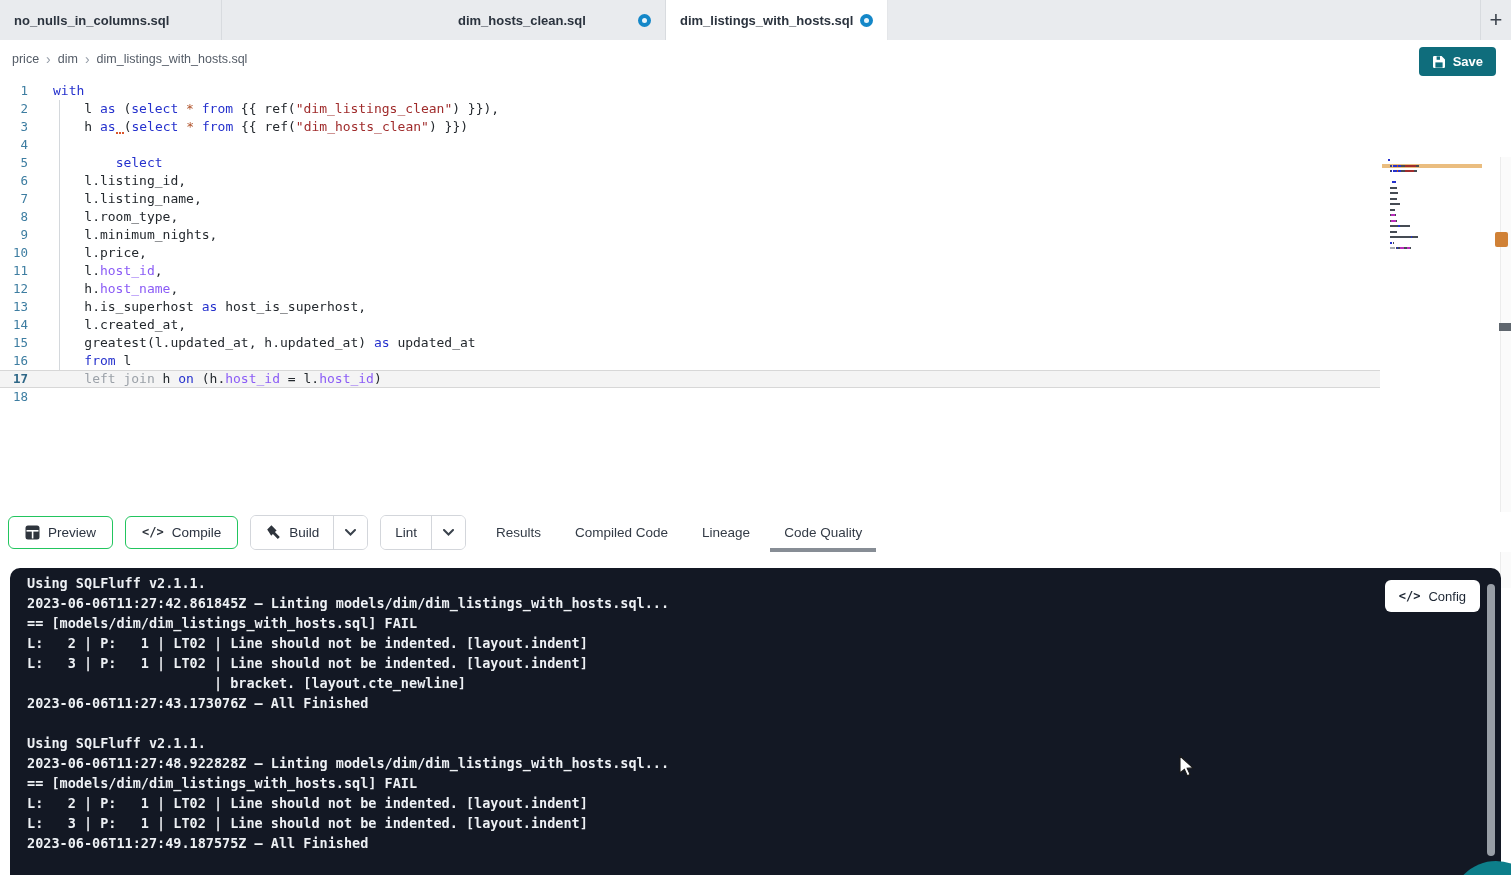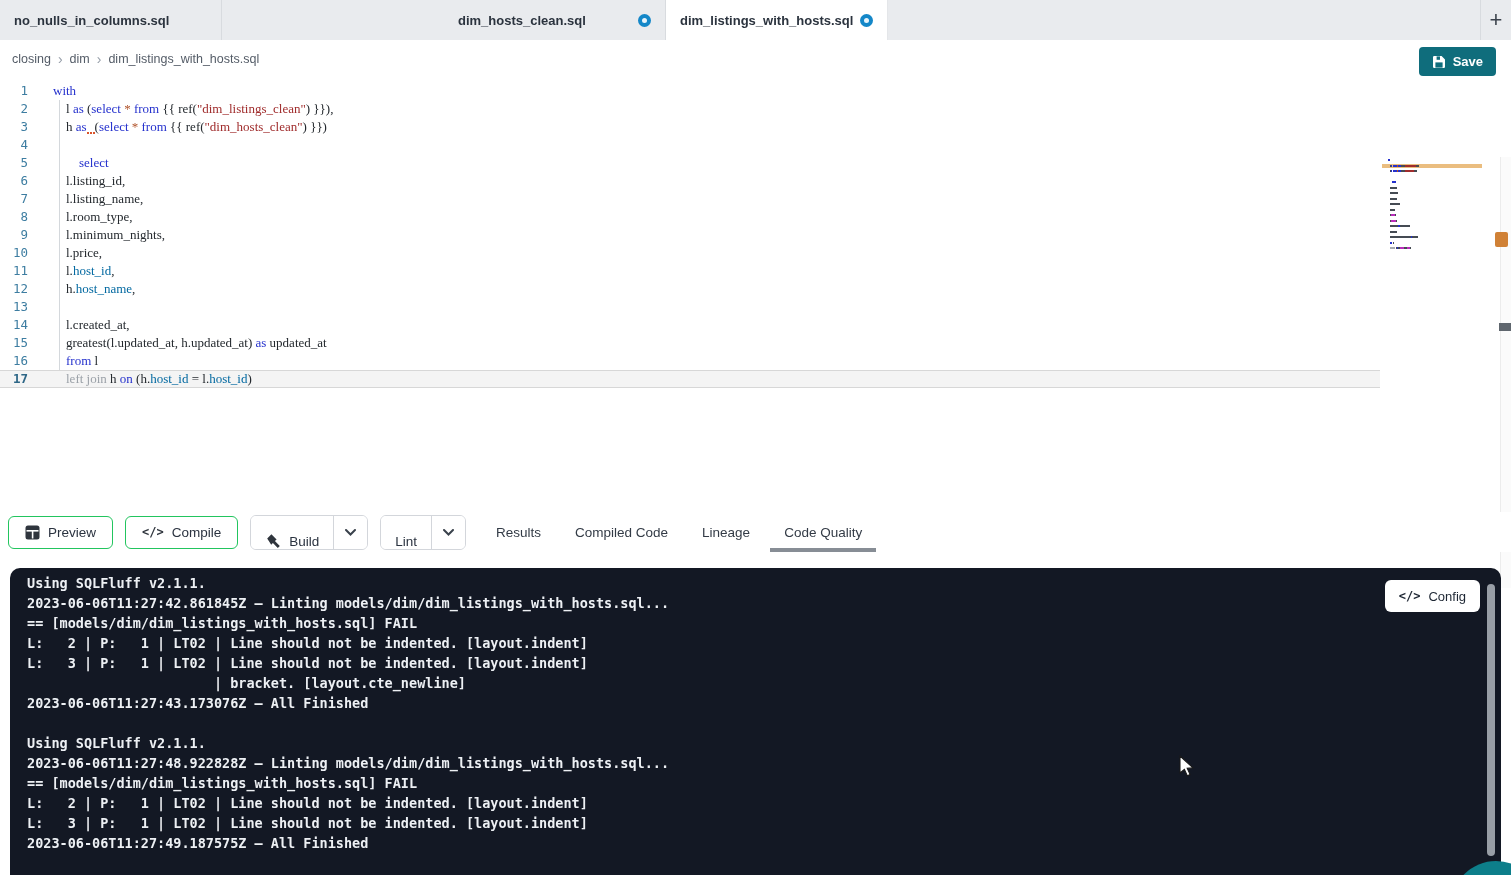--- a/index.html
+++ b/index.html
@@ -27,29 +27,29 @@
   .savebtn{position:absolute;right:15px;top:7px;height:29px;padding:0 13px;border:none;border-radius:4px;
            background:#0f6d7c;color:#fff;font-size:13px;font-weight:700;display:flex;align-items:center;gap:7px;
            font-family:"Liberation Sans",sans-serif;cursor:pointer;}
 
   
   .editor{position:absolute;left:0;top:78px;width:1511px;height:434px;background:#fff;}
   .codelines{position:absolute;left:0;top:4px;width:1380px;}
   .cl{position:relative;height:18px;font-family:"DejaVu Sans Mono","Liberation Mono",monospace;
       font-size:13px;line-height:18px;white-space:pre;}
   .cl .num{position:absolute;left:0;top:0;width:28px;text-align:right;color:#3d7da1;font-size:12.5px;}
-  .cl .code{position:absolute;left:53px;top:0;white-space:pre;color:#24292e;font-family:Liberation Serif, serif;}
+  .cl .code{position:absolute;left:53px;top:0;white-space:pre;color:#24292e;}
   .cl.activeline{background:#f4f4f4;border-top:1px solid #d7d7d7;border-bottom:1px solid #d7d7d7;
                  height:16px;line-height:16px;}
   .cl.activeline .num{color:#2e6787;font-weight:bold;}
   .seg-k{color:#2531cd;}
   .seg-p{color:#24292e;}
   .seg-s{color:#a02c2c;}
   .seg-o{color:#b0532a;}
-  .seg-m{color:#0369a1;}
+  .seg-m{color:#8b5cf6;}
   .seg-g{color:#9ba1a8;}
   .seg-w{display:inline-block;width:8px;height:14px;border-bottom:2px dotted #d9542b;}
   .indent-guide{position:absolute;left:59px;top:22px;width:1px;height:288px;background:#d4d8dc;}
 
   
   .minimap{position:absolute;left:1388px;top:81px;width:78px;height:120px;}
   .mm-line{position:absolute;left:0;height:2px;display:flex;}
   .mm-seg{height:2px;flex:0 0 auto;}
   .mm-highlight{position:absolute;left:-6px;width:100px;height:4px;background:#eabd7f;}
   
@@ -58,21 +58,21 @@
   .ed-handle{position:absolute;left:1499px;top:245px;width:12px;height:8px;background:#5f666e;}
 
   
   .toolbar{position:absolute;left:0;top:512px;width:1511px;height:40px;background:#fff;
            display:flex;align-items:center;}
   .btnrow{display:flex;align-items:center;gap:12px;margin-left:8px;}
   .btn{height:33px;box-sizing:border-box;border:1px solid #22c55e;border-radius:6px;background:#fff;
        display:inline-flex;align-items:center;gap:8px;padding:0 16px;font-size:13.5px;color:#2b3340;
        font-weight:500;font-family:"Liberation Sans",sans-serif;cursor:pointer;}
   .btngroup{display:inline-flex;height:33px;border:1px solid #d3d6db;border-radius:6px;background:#fff;overflow:hidden;}
-  .btngroup .main{display:inline-flex;align-items:flex-end;gap:8px;padding:0 14px;font-size:13.5px;
+  .btngroup .main{display:inline-flex;align-items:center;gap:8px;padding:0 14px;font-size:13.5px;
                   color:#2b3340;font-weight:500;cursor:pointer;border:none;background:#fff;
                   font-family:"Liberation Sans",sans-serif;}
   .btngroup .chev{display:inline-flex;align-items:center;justify-content:center;width:34px;
                   border-left:1px solid #d3d6db;cursor:pointer;background:#fff;border-top:none;border-right:none;border-bottom:none;}
   .paneltabs{position:absolute;left:494px;top:0;height:40px;display:flex;align-items:center;gap:30px;}
   .ptab{position:relative;height:40px;display:flex;align-items:center;font-size:13.5px;color:#333b46;
         cursor:pointer;padding:0 2px;}
   .ptab.active::after{content:"";position:absolute;left:-12px;right:-12px;bottom:0;height:4px;background:#878d95;}
 
   
@@ -115,21 +115,21 @@
           <span class="mod-dot"></span>
         </div>
       </div>
     <div class="newtab">
       <span>+</span>
     </div>
   </div>
 
   <div class="crumbrow">
     <div class="crumbs" id="crumbs-host">
-        <span>closing</span>
+        <span>price</span>
         <span class="crumb-sep">›</span>
         <span>dim</span>
         <span class="crumb-sep">›</span>
         <span>dim_listings_with_hosts.sql</span>
       </div>
     <button class="savebtn">
       <span class="icon">
         <svg width="14" height="14" viewBox="0 0 14 14">
           <path d="M2.2 1 H9.6 L13 4.4 V11.8 A1.2 1.2 0 0 1 11.8 13 H2.2 A1.2 1.2 0 0 1 1 11.8 V2.2 A1.2 1.2 0 0 1 2.2 1 Z" fill="#fff"></path>
           <rect x="4.6" y="1.4" width="3.4" height="3.4" fill="#0f6d7c"></rect>
@@ -148,25 +148,26 @@
         <div class="cl"><span class="num">3</span><span class="code"><span class="seg-p">    h </span><span class="seg-k">as</span><span class="seg-w"> </span><span class="seg-p">(</span><span class="seg-k">select</span><span class="seg-p"> </span><span class="seg-o">*</span><span class="seg-p"> </span><span class="seg-k">from</span><span class="seg-p"> {{ ref(</span><span class="seg-s">"dim_hosts_clean"</span><span class="seg-p">) }})</span></span></div>
         <div class="cl"><span class="num">4</span><span class="code"></span></div>
         <div class="cl"><span class="num">5</span><span class="code"><span class="seg-p">        </span><span class="seg-k">select</span></span></div>
         <div class="cl"><span class="num">6</span><span class="code"><span class="seg-p">    l.listing_id,</span></span></div>
         <div class="cl"><span class="num">7</span><span class="code"><span class="seg-p">    l.listing_name,</span></span></div>
         <div class="cl"><span class="num">8</span><span class="code"><span class="seg-p">    l.room_type,</span></span></div>
         <div class="cl"><span class="num">9</span><span class="code"><span class="seg-p">    l.minimum_nights,</span></span></div>
         <div class="cl"><span class="num">10</span><span class="code"><span class="seg-p">    l.price,</span></span></div>
         <div class="cl"><span class="num">11</span><span class="code"><span class="seg-p">    l.</span><span class="seg-m">host_id</span><span class="seg-p">,</span></span></div>
         <div class="cl"><span class="num">12</span><span class="code"><span class="seg-p">    h.</span><span class="seg-m">host_name</span><span class="seg-p">,</span></span></div>
-        <div class="cl"><span class="num">13</span></div>
+        <div class="cl"><span class="num">13</span><span class="code"><span class="seg-p">    h.is_superhost </span><span class="seg-k">as</span><span class="seg-p"> host_is_superhost,</span></span></div>
         <div class="cl"><span class="num">14</span><span class="code"><span class="seg-p">    l.created_at,</span></span></div>
         <div class="cl"><span class="num">15</span><span class="code"><span class="seg-p">    greatest(l.updated_at, h.updated_at) </span><span class="seg-k">as</span><span class="seg-p"> updated_at</span></span></div>
         <div class="cl"><span class="num">16</span><span class="code"><span class="seg-p">    </span><span class="seg-k">from</span><span class="seg-p"> l</span></span></div>
         <div class="cl activeline"><span class="num">17</span><span class="code"><span class="seg-p">    </span><span class="seg-g">left join</span><span class="seg-p"> h </span><span class="seg-k">on</span><span class="seg-p"> (h.</span><span class="seg-m">host_id</span><span class="seg-p"> = l.</span><span class="seg-m">host_id</span><span class="seg-p">)</span></span></div>
+        <div class="cl"><span class="num">18</span><span class="code"></span></div>
       </div>
     <div class="minimap" id="minimap-host">
         <div class="mm-highlight" style="top: 4.5px;"></div>
         <div class="mm-line" style="top: 0px;">
           <span class="mm-seg" style="width: 2.2px; background: rgb(37, 49, 205);"></span>
         </div>
         <div class="mm-line" style="top: 5.5px;">
           <span class="mm-seg" style="width: 2.2px;"></span>
           <span class="mm-seg" style="width: 1.1px; background: rgb(69, 75, 83);"></span>
           <span class="mm-seg" style="width: 1.1px; background: rgb(37, 49, 205);"></span>

